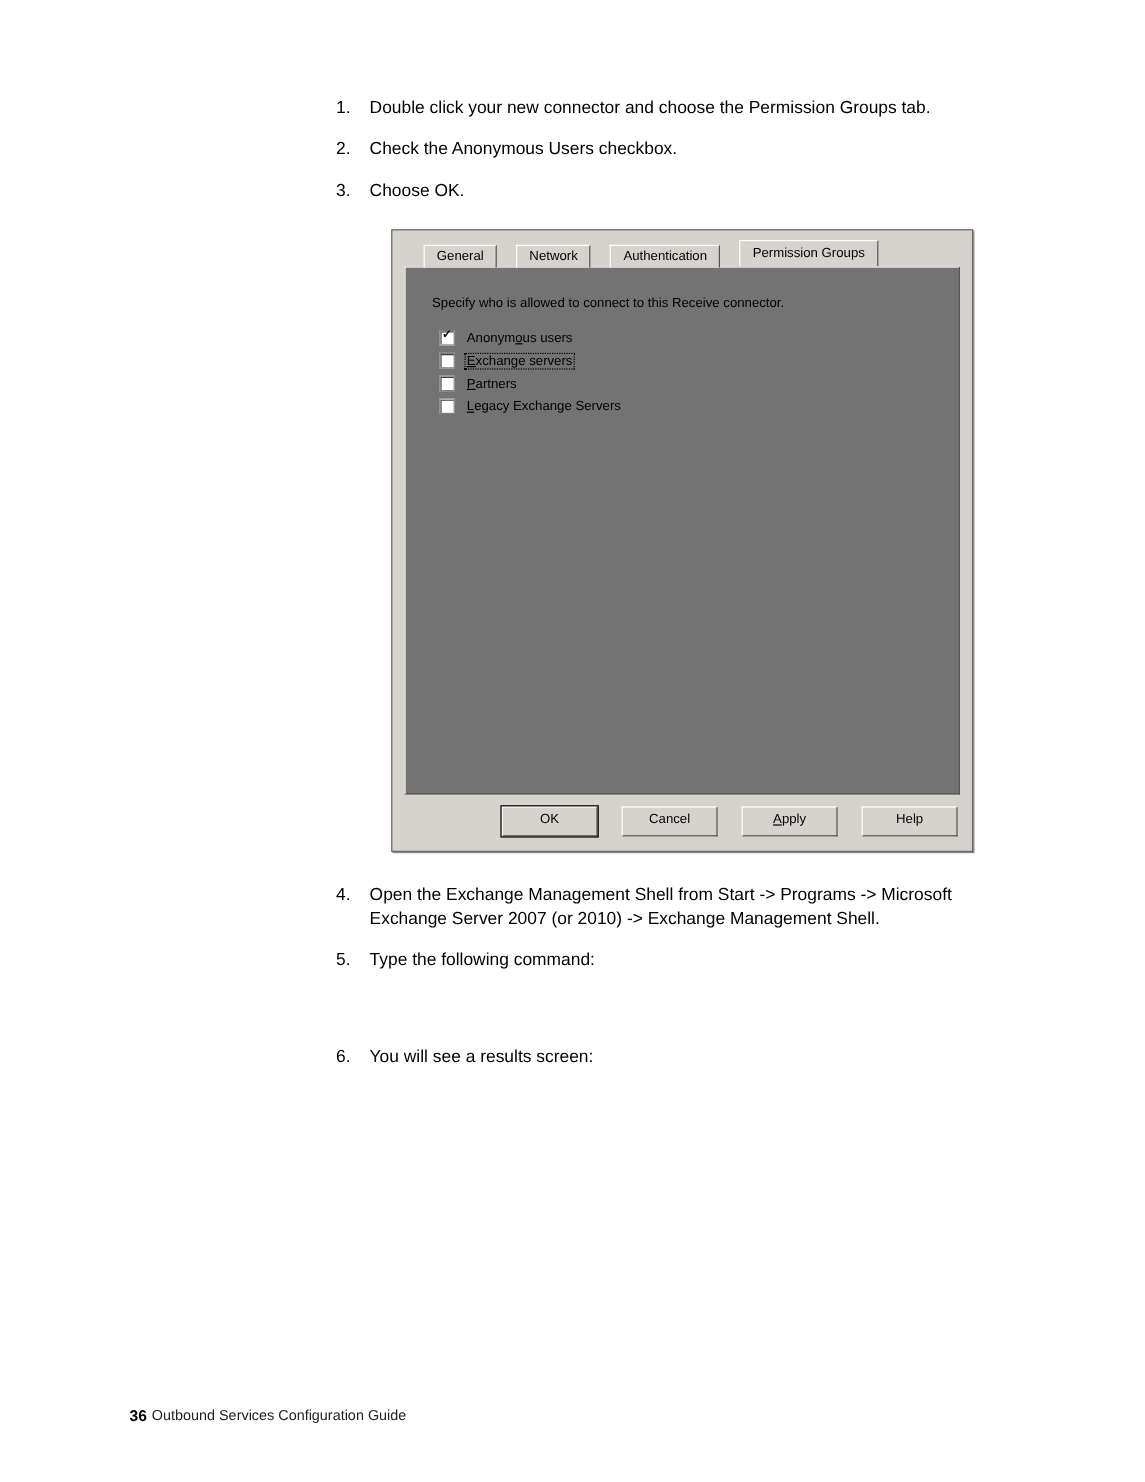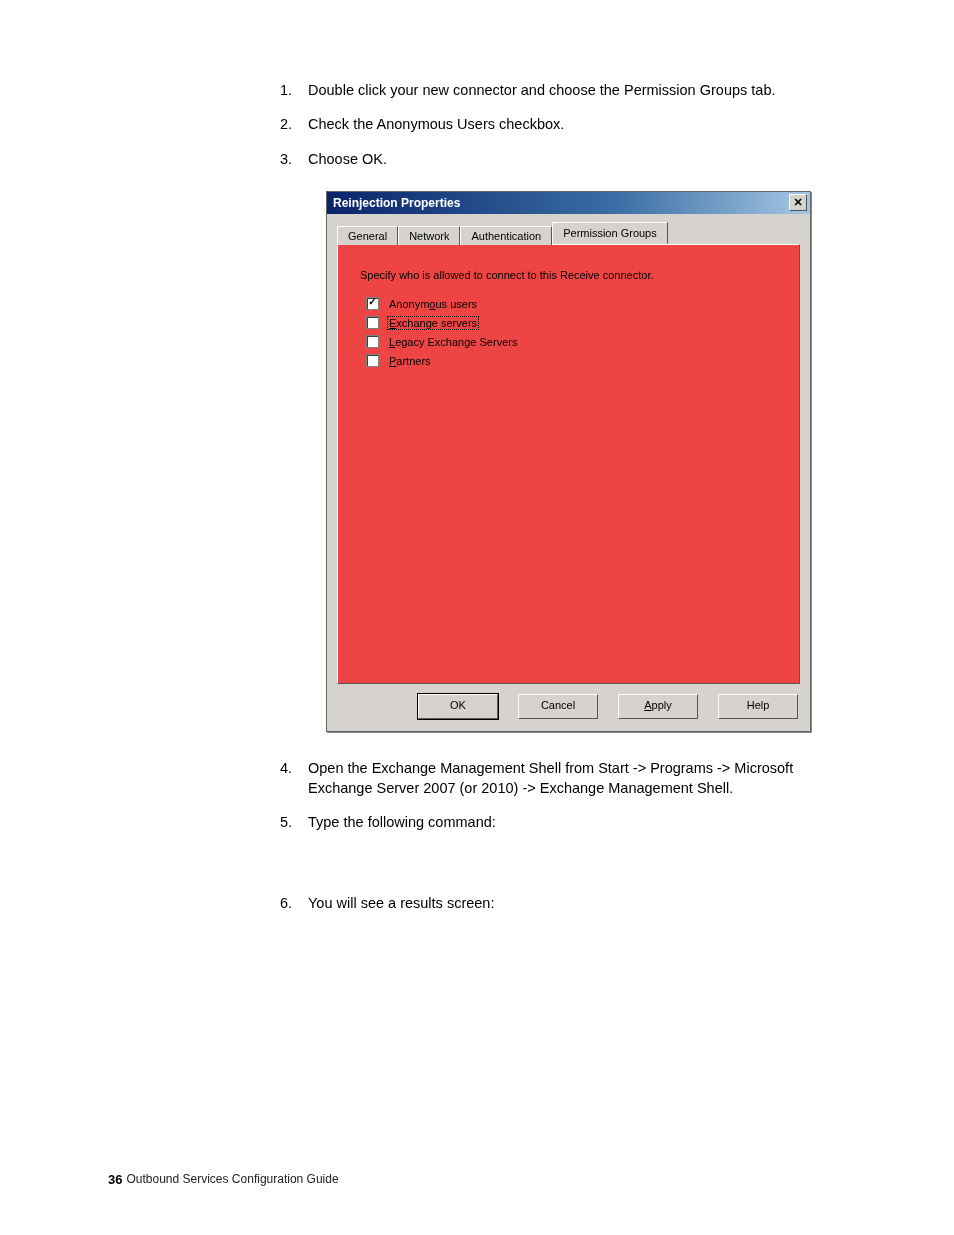--- a/index.html
+++ b/index.html
@@ -86,36 +86,37 @@
     border: 1px solid #808080;
     border-bottom: none;
     border-right-color: #555;
     border-top-color: #fff;
     border-left-color: #fff;
     background: #d6d3ce;
     margin-right: 0px;
     position: relative;
     top: 1px;
     cursor: default;
+    margin-left: 16px;
   }
   .tab.active {
     background: #d6d3ce;
     border-bottom: 1px solid #d6d3ce;
     top: 0;
     padding-top: 4px;
     padding-bottom: 4px;
     z-index: 2;
   }
   .tabcontent-outer {
     margin: 0 10px 0 10px;
     border-top: 1px solid #fff;
     border-left: 1px solid #fff;
     border-right: 1px solid #555;
     border-bottom: 1px solid #555;
-    background: #ef4444;
+    background: #737373;
     padding: 24px 22px 24px 22px;
     min-height: 440px;
     box-sizing: border-box;
     font-size: 11px;
   }
   .instruction-text { margin-bottom: 16px; }
   .check-row {
     display: flex;
     align-items: flex-end;
     margin: 6px 0 6px 6px;
@@ -202,26 +203,20 @@
       <div class="num">2.</div>
       <div class="txt">Check the Anonymous Users checkbox.</div>
     </div>
     <div class="row">
       <div class="num">3.</div>
       <div class="txt">Choose OK.</div>
     </div>
   </div>
 
   <div class="dialog">
-    <div class="titlebar">
-      <span class="title">Reinjection Properties</span>
-      <span class="closebox">
-        <span>✕</span>
-      </span>
-    </div>
 
     <div class="tabstrip">
       <div class="tab">General</div>
       <div class="tab">Network</div>
       <div class="tab">Authentication</div>
       <div class="tab active">Permission Groups</div>
     </div>
 
     <div class="tabcontent-outer">
       <div class="instruction-text">Specify who is allowed to connect to this Receive connector.</div>
@@ -232,26 +227,26 @@
       </div>
 
 
       <div class="check-row">
         <span class="chkbox"></span>
         <span class="chk-label focused"><span></span><span class="ul">E</span><span>xchange servers</span></span>
       </div>
 
       <div class="check-row">
         <span class="chkbox"></span>
+        <span class="chk-label"><span></span><span class="ul">P</span><span>artners</span></span>
+      </div>
+
+      <div class="check-row">
+        <span class="chkbox"></span>
         <span class="chk-label"><span></span><span class="ul">L</span><span>egacy Exchange Servers</span></span>
-      </div>
-
-      <div class="check-row">
-        <span class="chkbox"></span>
-        <span class="chk-label"><span></span><span class="ul">P</span><span>artners</span></span>
       </div>
     </div>
 
     <div class="button-row">
       <div class="winbtn default">OK</div>
       <div class="winbtn">Cancel</div>
       <div class="winbtn"><span></span><span class="ul">A</span><span>pply</span></div>
       <div class="winbtn">Help</div>
     </div>
   </div>

